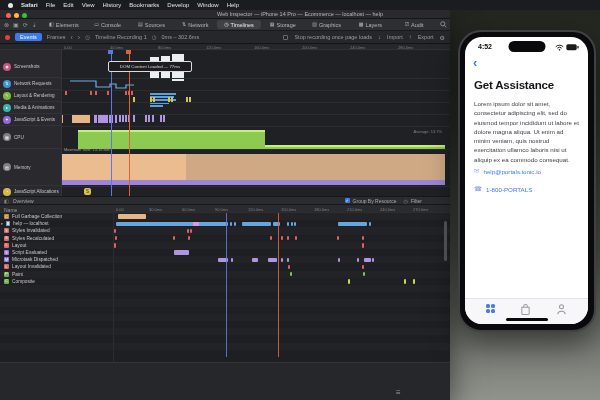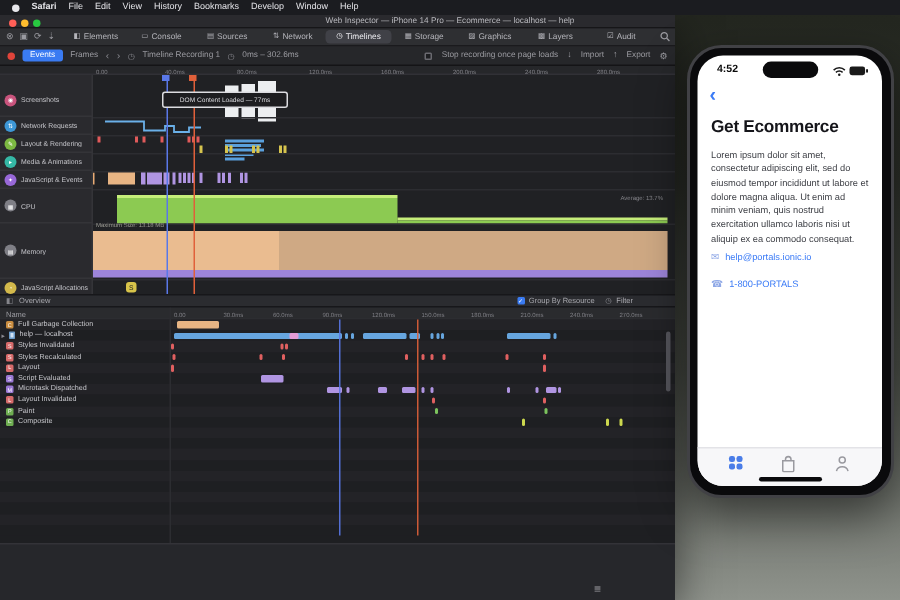--- a/index.html
+++ b/index.html
@@ -455,21 +455,21 @@
           <path d="M1,3.5 A7,7 0 0 1 11,3.5" fill="none" stroke="#1a1a1a" stroke-width="1.3"></path>
           <path d="M3,5.5 A4.2,4.2 0 0 1 9,5.5" fill="none" stroke="#1a1a1a" stroke-width="1.3"></path>
           <circle cx="6" cy="7.6" r="1.1" fill="#1a1a1a"></circle>
         </svg>
         <svg width="13" height="6.5" viewBox="0 0 20 10">
           <rect x="0.5" y="0.5" width="16" height="9" rx="2.5" fill="#1a1a1a"></rect>
           <rect x="17.5" y="3" width="2" height="4" rx="1" fill="#1a1a1a"></rect>
         </svg>
       </div>
       <div id="ph-back">‹</div>
-      <div id="ph-title">Get Ecommerce</div>
+      <div id="ph-title">Get Assistance</div>
       <div id="ph-body">Lorem ipsum dolor sit amet, consectetur adipiscing elit, sed do eiusmod tempor incididunt ut labore et dolore magna aliqua. Ut enim ad minim veniam, quis nostrud exercitation ullamco laboris nisi ut aliquip ex ea commodo consequat.</div>
       <div class="ph-link" style="top:130px">
         <span class="lk-ic">✉</span>
         <span>help@portals.ionic.io</span>
       </div>
       <div class="ph-link" style="top:148px">
         <span class="lk-ic">☎</span>
         <span>1-800-PORTALS</span>
       </div>
       <div id="ph-tabbar">

